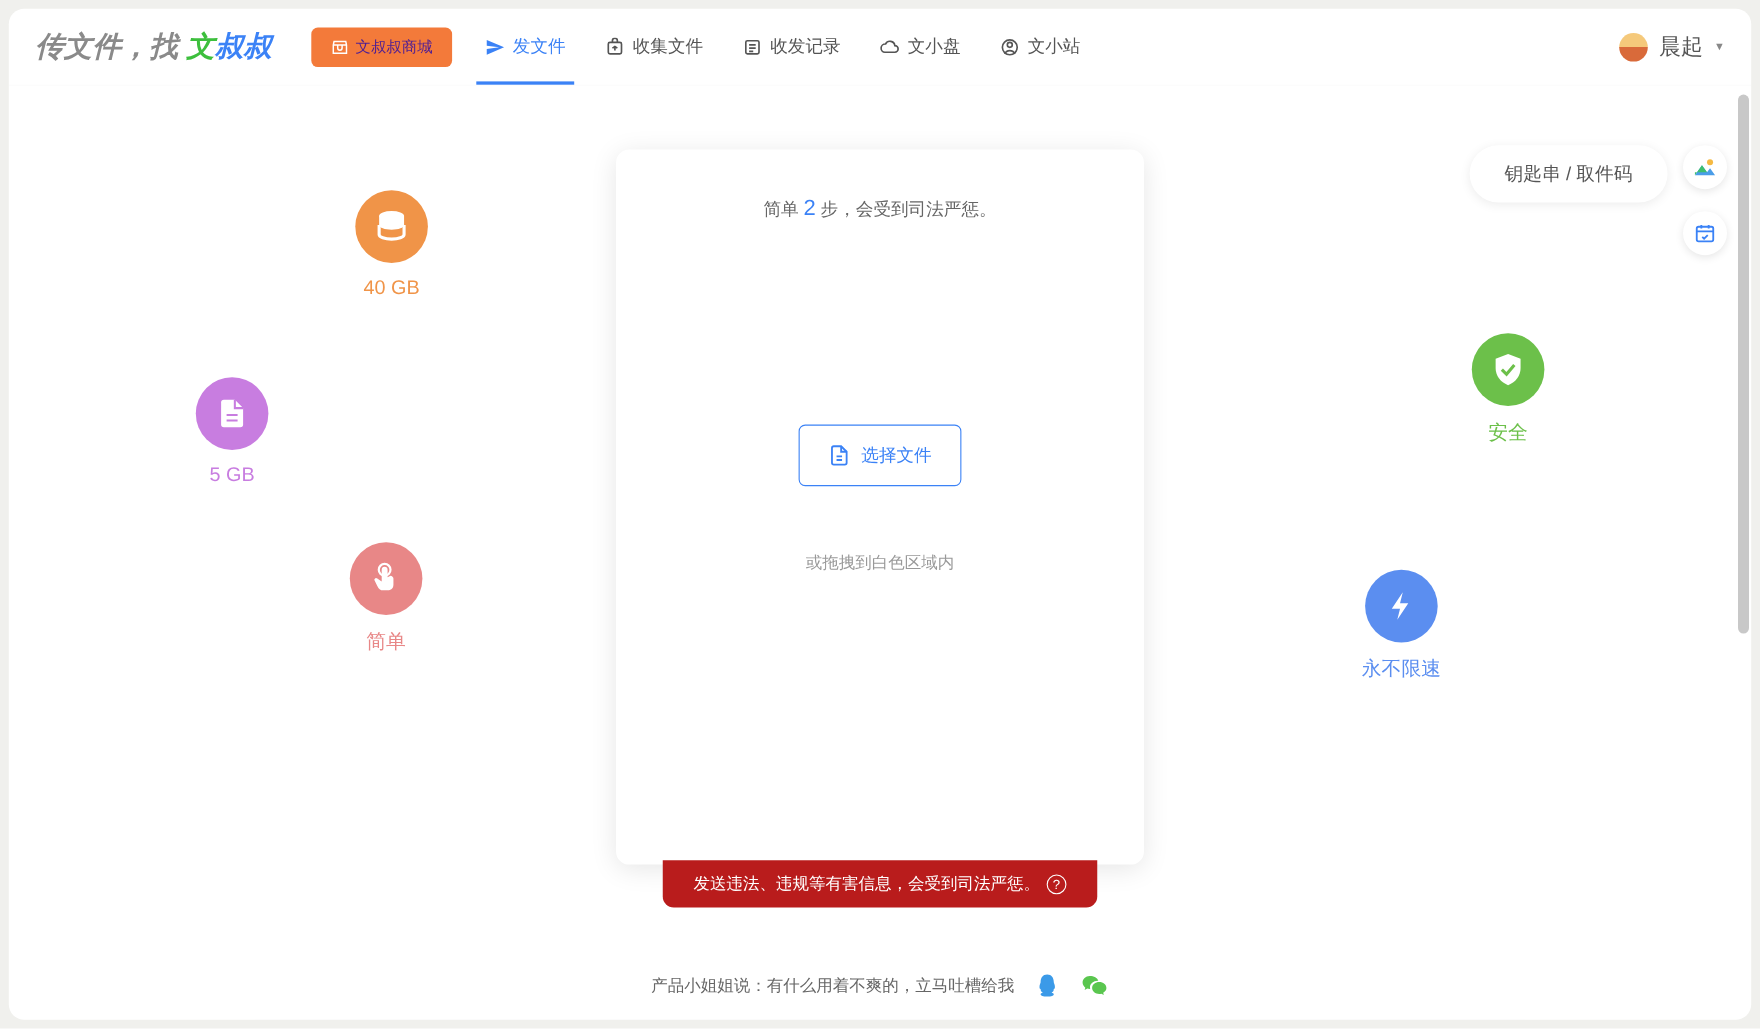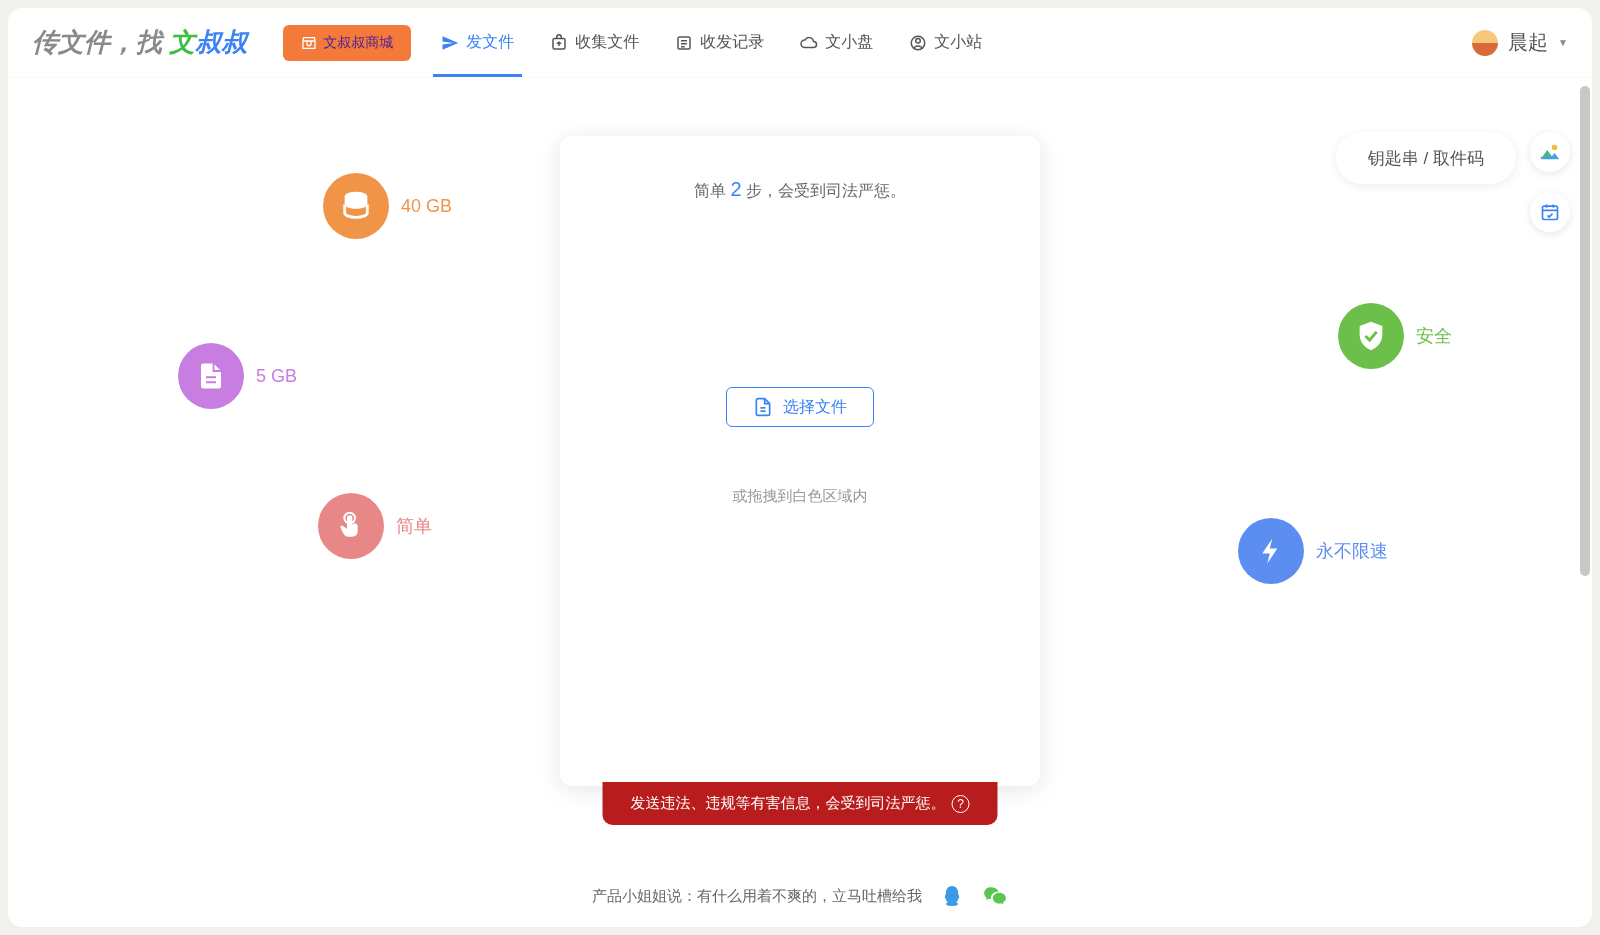--- a/index.html
+++ b/index.html
@@ -16,42 +16,42 @@
 .nav-item.active::after{content:"";position:absolute;bottom:0;left:-8px;right:-8px;height:3px;background:#3b82f6}
 .user{margin-left:auto;display:flex;align-items:center;gap:10px;cursor:pointer}
 .avatar{width:26px;height:26px;border-radius:50%;background:linear-gradient(180deg,#f5c97b 0%,#f5c97b 50%,#d96a3a 50%,#d96a3a 100%)}
 .user-name{font-size:20px;color:#555}
 .caret{font-size:10px;color:#888}
 .content{position:relative;height:calc(100% - 70px)}
 .side-right{position:absolute;right:22px;top:54px;display:flex;align-items:flex-start;gap:14px}
 .keychain{background:#fff;border-radius:26px;height:52px;padding:0 32px;display:flex;align-items:center;font-size:17px;color:#555;box-shadow:0 2px 10px rgba(0,0,0,0.08);cursor:pointer}
 .side-icon{width:40px;height:40px;border-radius:50%;background:#fff;box-shadow:0 2px 8px rgba(0,0,0,0.1);display:flex;align-items:center;justify-content:center;cursor:pointer}
 .side-icons{display:flex;flex-direction:column;gap:20px}
-.feat{position:absolute;display:flex;flex-direction:row;align-items:center;gap:12px}
+.feat{position:absolute;display:flex;flex-direction:column;align-items:center;gap:12px}
 .feat-icon{width:66px;height:66px;border-radius:50%;display:flex;align-items:center;justify-content:center}
 .feat-label{font-size:18px}
 .feat.storage{left:315px;top:95px}
 .feat.storage .feat-icon{background:#f09448}
 .feat.storage .feat-label{color:#f09448;font-weight:500}
 .feat.file{left:170px;top:265px}
 .feat.file .feat-icon{background:#c87de0}
 .feat.file .feat-label{color:#c87de0;font-weight:500}
 .feat.simple{left:310px;top:415px}
 .feat.simple .feat-icon{background:#e88787}
 .feat.simple .feat-label{color:#e88787}
 .feat.safe{left:1330px;top:225px}
 .feat.safe .feat-icon{background:#6cc04a}
 .feat.safe .feat-label{color:#6cc04a}
 .feat.speed{left:1230px;top:440px}
 .feat.speed .feat-icon{background:#5b8ef0}
 .feat.speed .feat-label{color:#5b8ef0}
 .card{position:absolute;left:50%;top:58px;transform:translateX(-50%);width:480px;height:650px;background:#fff;border-radius:12px;box-shadow:0 4px 24px rgba(0,0,0,0.1);padding:42px 30px;text-align:center}
 .card-title{font-size:16px;color:#666}
 .card-title .num{color:#3b82f6;font-size:20px}
-.select-btn{margin-top:185px;display:inline-flex;align-items:center;gap:10px;border:1px solid #3b82f6;color:#3b82f6;background:#fff;border-radius:6px;height:40px;padding:0 26px;font-size:16px;cursor:pointer}
+.select-btn{margin-top:185px;display:inline-flex;align-items:center;gap:10px;border:1px solid #3b82f6;color:#3b82f6;background:#fff;border-radius:6px;height:56px;padding:0 26px;font-size:16px;cursor:pointer}
 .drag-hint{margin-top:60px;font-size:15px;color:#999}
 .warn{position:absolute;left:50%;bottom:102px;transform:translateX(-50%);background:#b91c1c;color:#fff;border-radius:0 0 10px 10px;padding:12px 28px;font-size:15px;display:flex;align-items:center;gap:6px;white-space:nowrap}
 .warn-q{display:inline-flex;width:18px;height:18px;border:1.5px solid #fff;border-radius:50%;align-items:center;justify-content:center;font-size:12px}
 .footer{position:absolute;left:50%;bottom:18px;transform:translateX(-50%);display:flex;align-items:center;gap:18px;font-size:15px;color:#666}
 .qq-icon{color:#3b9ae8;font-size:22px}
 .wx-icon{color:#5ac64f;font-size:22px}
 .scroll{position:absolute;right:2px;top:8px;width:10px;height:490px;background:#c8c8c8;border-radius:5px}
 svg{display:block}
 </style>
 </head>

